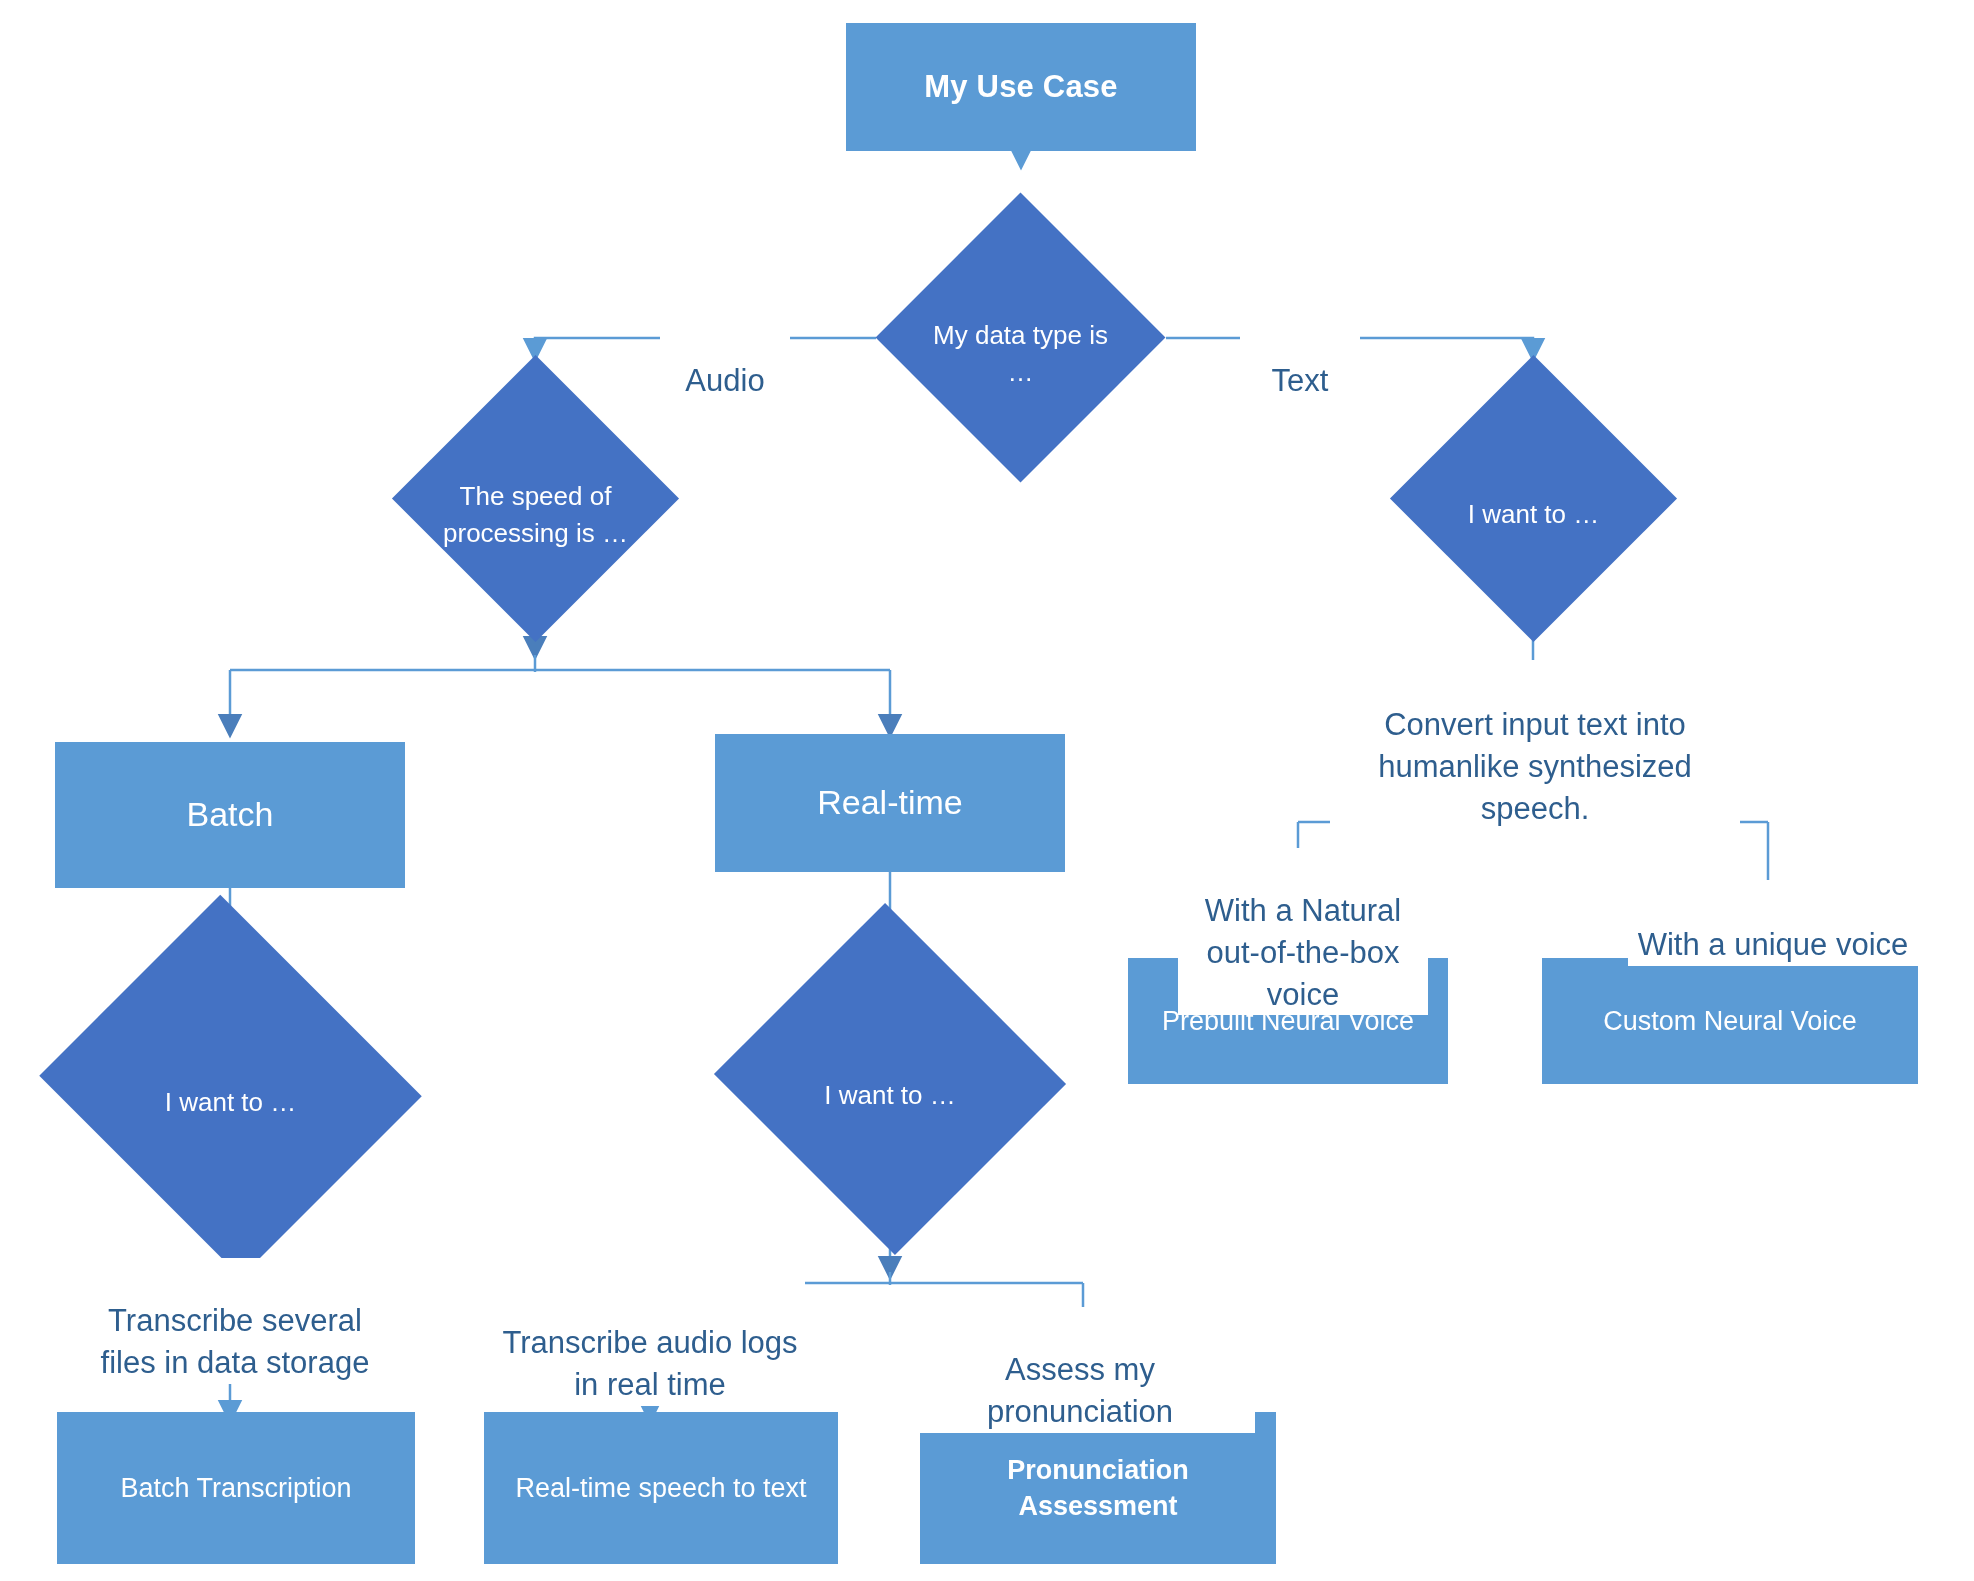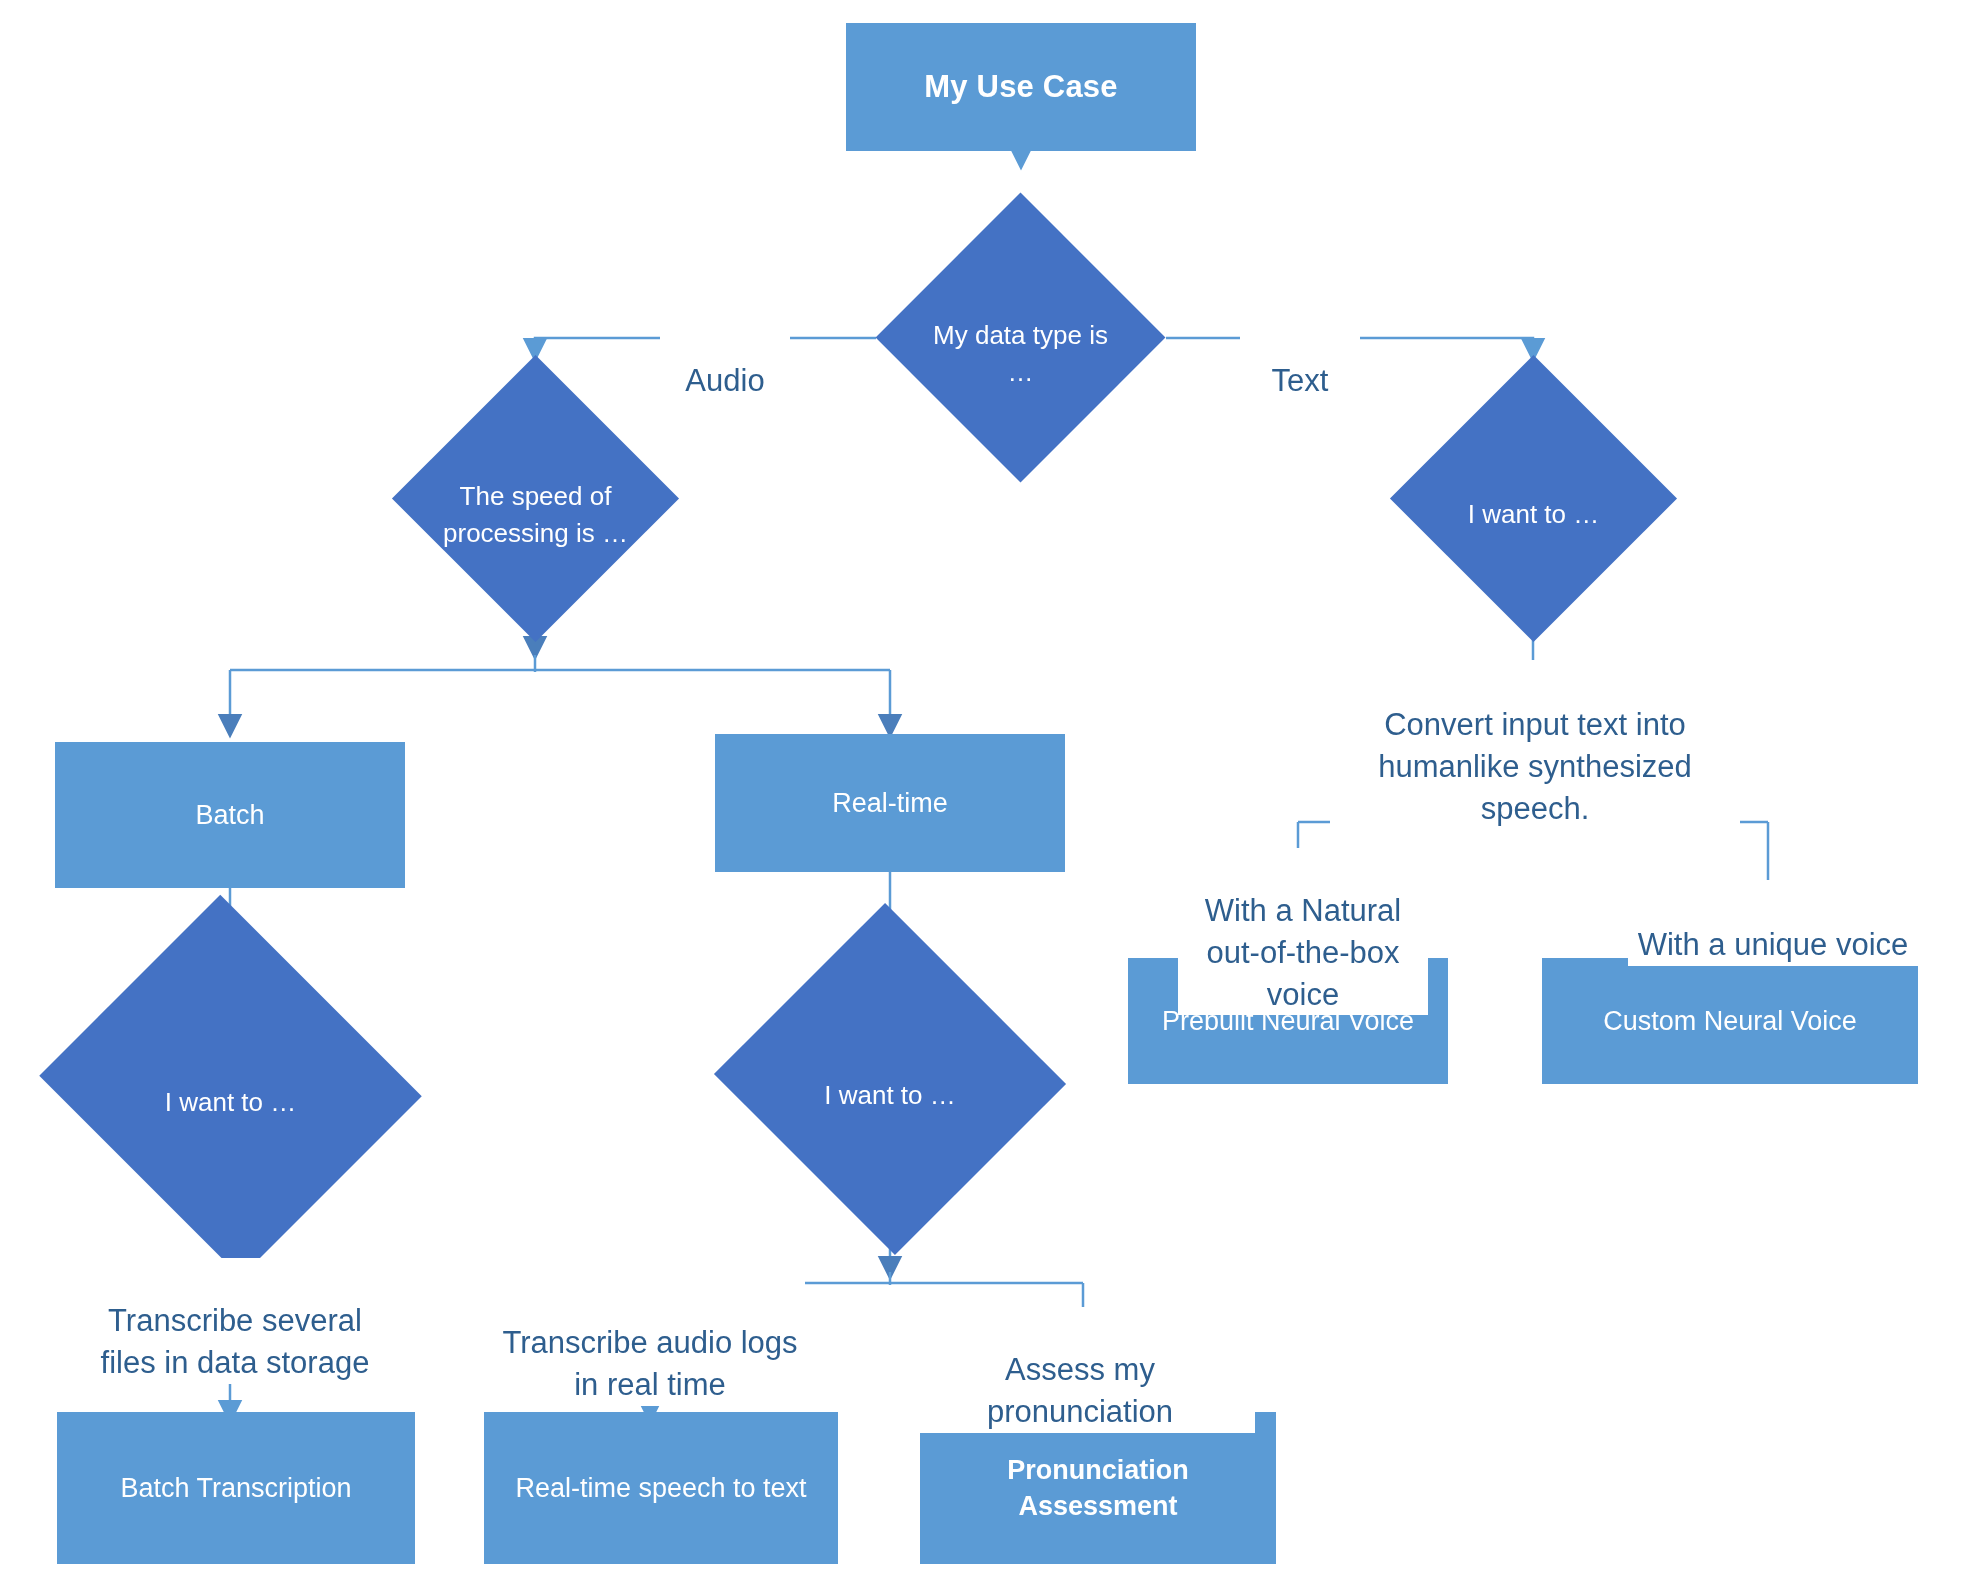--- a/index.html
+++ b/index.html
@@ -25,21 +25,21 @@
   .rect{
     background:#5B9BD5;
   }
   .rect.root{
     font-weight:bold;
     font-size:31px;
     letter-spacing:.2px;
   }
   .rect .lbl{ padding:0 10px; }
   .rect.term{ font-size:27px; }
-  .rect.mid{ font-size:27px; }
+  .rect.mid{ font-size:34px; }
 
   
   .diamond{
     position:absolute;
     display:flex;
     align-items:center;
     justify-content:center;
   }
   .diamond .shape{
     position:absolute;

